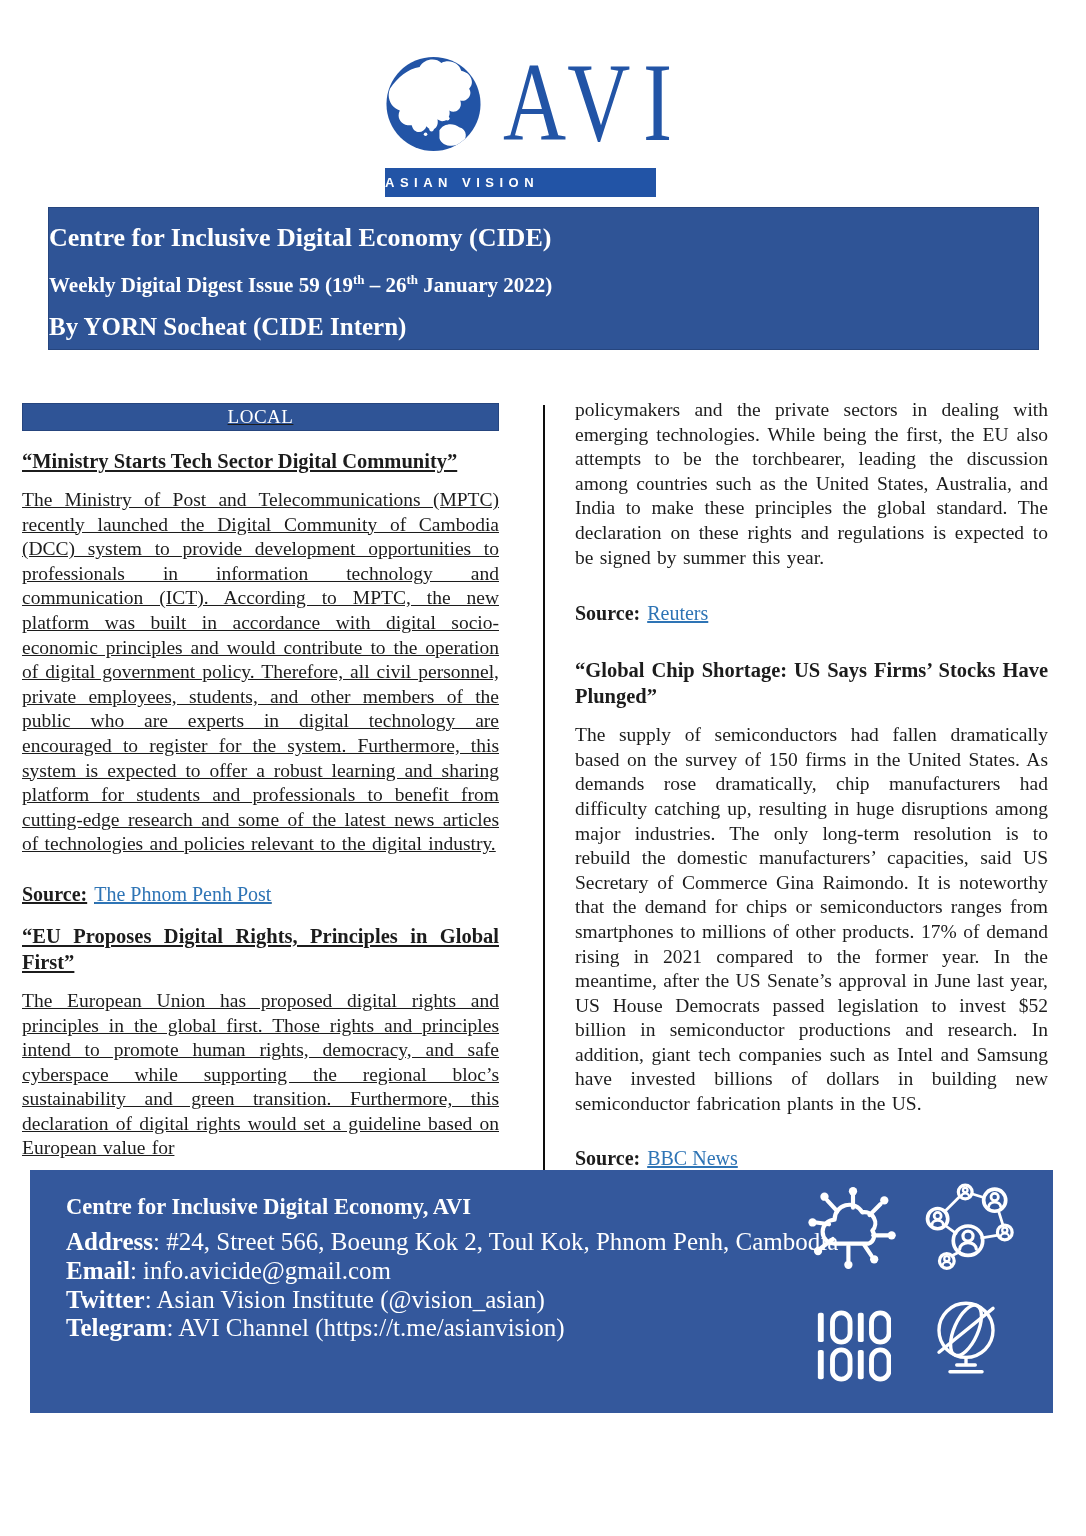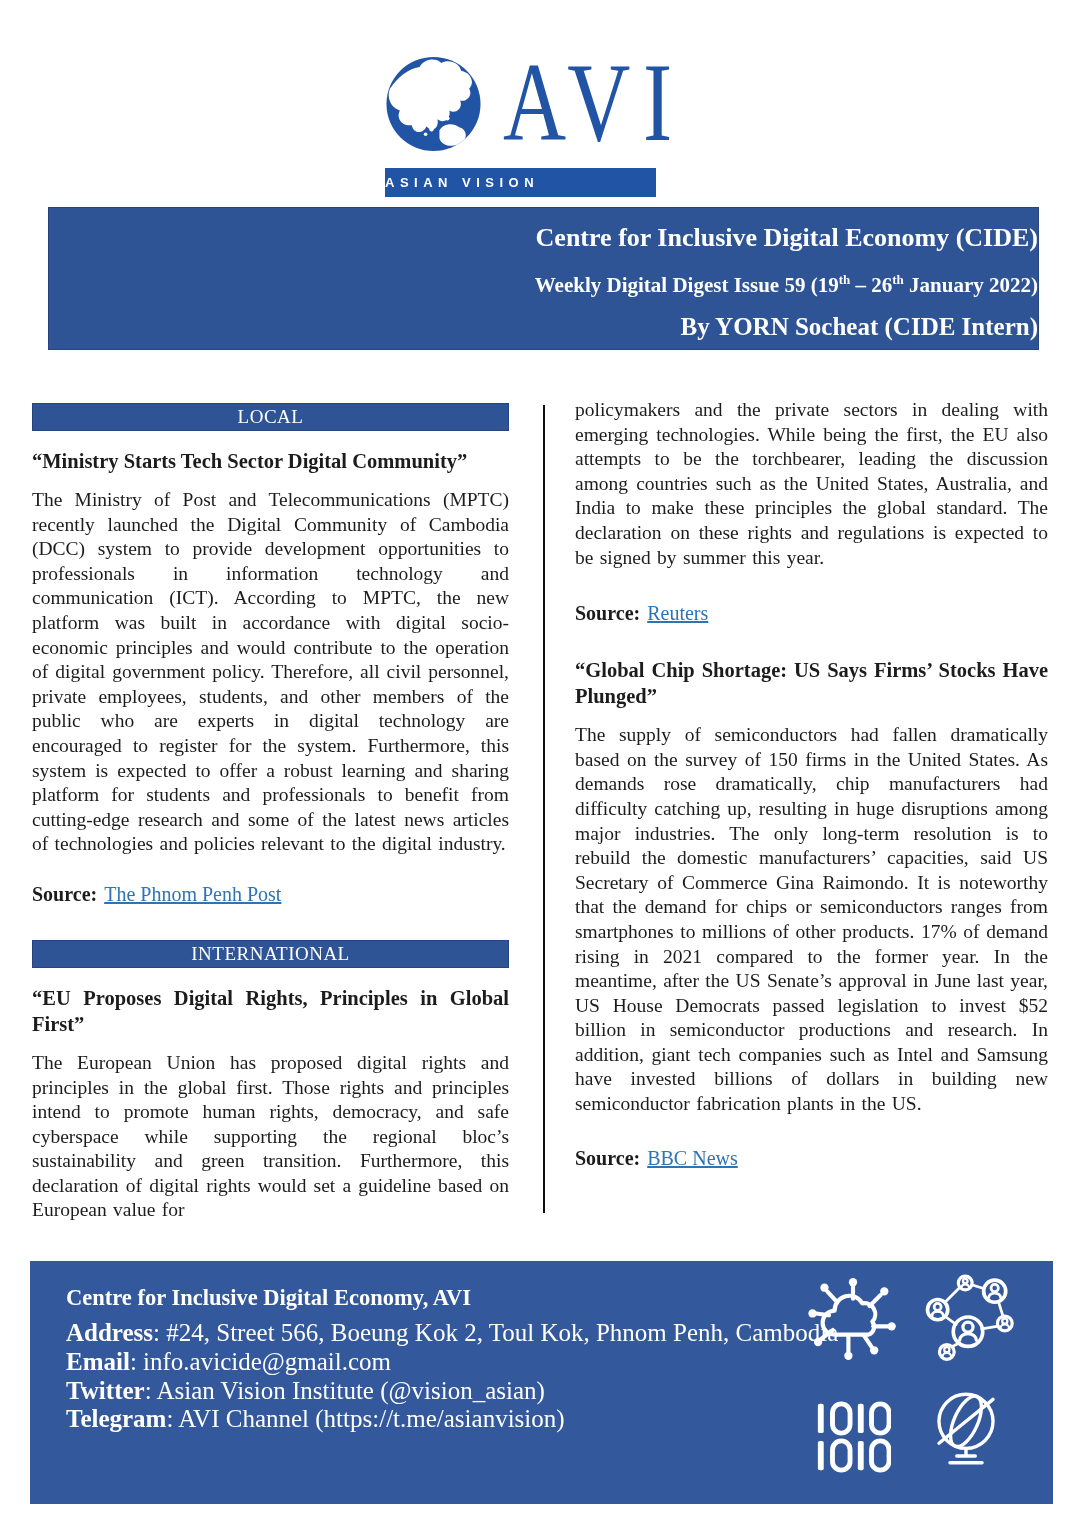--- a/index.html
+++ b/index.html
@@ -13,44 +13,44 @@
   
   .logo-globe{position:absolute;left:384px;top:50px;width:99px;height:108px;color:var(--logo-blue);}
   .logo-acronym{position:absolute;left:503px;top:46px;font-size:112px;line-height:1;
         letter-spacing:16px;color:var(--logo-blue);transform:scaleX(0.78);transform-origin:left top;
         font-weight:normal;}
   .logo-banner{position:absolute;left:385px;top:168px;width:271px;height:29px;
         background:var(--logo-blue);color:#fff;font-family:"Liberation Sans",sans-serif;
         font-weight:bold;font-size:13px;letter-spacing:5.5px;text-align:left;line-height:29px;}
   
   .masthead{position:absolute;left:48px;top:207px;width:991px;height:143px;
-        background:var(--bar-blue);border:1px solid #26457e;color:#fff;text-align:right;
+        background:var(--bar-blue);border:1px solid #26457e;color:#fff;text-align:left;
         padding-top:9px;box-sizing:border-box;}
   .masthead .l1{font-size:26px;font-weight:bold;line-height:42px;margin:0;}
   .masthead .l2{font-size:21px;font-weight:bold;line-height:42px;margin:0;}
   .masthead .l3{font-size:25px;font-weight:bold;line-height:42px;margin:0;}
   .masthead sup{font-size:0.62em;vertical-align:super;}
   
   .col{position:absolute;top:403px;}
-  .col-left{left:32px;width:477px;}
+  .col-left{left:22px;width:477px;text-decoration:underline;}
   .col-right{left:575px;width:473px;top:398px;}
   .divider{position:absolute;left:543px;top:405px;width:2px;height:808px;background:#0d0d0d;}
   .section-bar{height:28px;background:var(--bar-blue);border:1px solid #26457e;
         color:#fff;text-align:center;font-size:19px;line-height:26px;letter-spacing:0.5px;
         box-sizing:border-box;}
   .article-title{font-size:20.5px;font-weight:bold;line-height:26px;margin:17px 0 0;
         text-align:justify;}
   .body-text{font-size:19.5px;line-height:24.6px;margin:14px 0 0;text-align:justify;
         word-spacing:1.5px;}
   .source-line{margin:26px 0 0;font-size:20px;}
   .source-line strong{font-weight:bold;}
   .source-link{color:var(--link-blue);text-decoration:underline;margin-left:7px;cursor:pointer;}
   .mt-bar{margin-top:34px;}
   
-  .footer{position:absolute;left:30px;top:1261px;width:1023px;height:243px;
+  .footer{position:absolute;left:30px;top:1170px;width:1023px;height:243px;
         background:var(--footer-blue);color:#fff;box-sizing:border-box;padding:24px 0 8px 36px;}
   .footer-title{font-size:22.5px;font-weight:bold;margin:0 0 8px;}
   .contact-line{margin:0;font-size:25px;line-height:28.8px;}
   .contact-line strong{font-weight:bold;}
   .f-icon{position:absolute;}
   .icon-cloud{left:776px;top:12px;width:94px;height:92px;}
   .icon-people{left:891px;top:10px;width:94px;height:92px;}
   .icon-binary{left:783px;top:136px;width:78px;height:80px;}
   .icon-globe{left:898px;top:120px;width:76px;height:106px;}
 </style>
@@ -83,21 +83,20 @@
     <p class="l3">By YORN Socheat (CIDE Intern)</p>
   </div>
 
   <div class="divider"></div>
 
   <section class="col col-left">
     <div class="section-bar">LOCAL</div>
     <h2 class="article-title">“Ministry Starts Tech Sector Digital Community”</h2>
     <p class="body-text">The Ministry of Post and Telecommunications (MPTC) recently launched the Digital Community of Cambodia (DCC) system to provide development opportunities to professionals in information technology and communication (ICT). According to MPTC, the new platform was built in accordance with digital socio-economic principles and would contribute to the operation of digital government policy. Therefore, all civil personnel, private employees, students, and other members of the public who are experts in digital technology are encouraged to register for the system. Furthermore, this system is expected to offer a robust learning and sharing platform for students and professionals to benefit from cutting-edge research and some of the latest news articles of technologies and policies relevant to the digital industry.</p>
     <p class="source-line"><strong>Source:</strong><a class="source-link">The Phnom Penh Post</a></p>
-    <div class="section-bar mt-bar">INTERNATIONAL</div>
     <h2 class="article-title">“EU Proposes Digital Rights, Principles in Global First”</h2>
     <p class="body-text">The European Union has proposed digital rights and principles in the global first. Those rights and principles intend to promote human rights, democracy, and safe cyberspace while supporting the regional bloc’s sustainability and green transition. Furthermore, this declaration of digital rights would set a guideline based on European value for</p>
   </section>
 
   <section class="col col-right">
     <p class="body-text" style="margin-top:0">policymakers and the private sectors in dealing with emerging technologies. While being the first, the EU also attempts to be the torchbearer, leading the discussion among countries such as the United States, Australia, and India to make these principles the global standard. The declaration on these rights and regulations is expected to be signed by summer this year.</p>
     <p class="source-line" style="margin-top:32px"><strong>Source:</strong><a class="source-link">Reuters</a></p>
     <h2 class="article-title" style="margin-top:32px">“Global Chip Shortage: US Says Firms’ Stocks Have Plunged”</h2>
     <p class="body-text">The supply of semiconductors had fallen dramatically based on the survey of 150 firms in the United States. As demands rose dramatically, chip manufacturers had difficulty catching up, resulting in huge disruptions among major industries. The only long-term resolution is to rebuild the domestic manufacturers’ capacities, said US Secretary of Commerce Gina Raimondo. It is noteworthy that the demand for chips or semiconductors ranges from smartphones to millions of other products. 17% of demand rising in 2021 compared to the former year. In the meantime, after the US Senate’s approval in June last year, US House Democrats passed legislation to invest $52 billion in semiconductor productions and research. In addition, giant tech companies such as Intel and Samsung have invested billions of dollars in building new semiconductor fabrication plants in the US.</p>
     <p class="source-line" style="margin-top:30px"><strong>Source:</strong><a class="source-link">BBC News</a></p>

